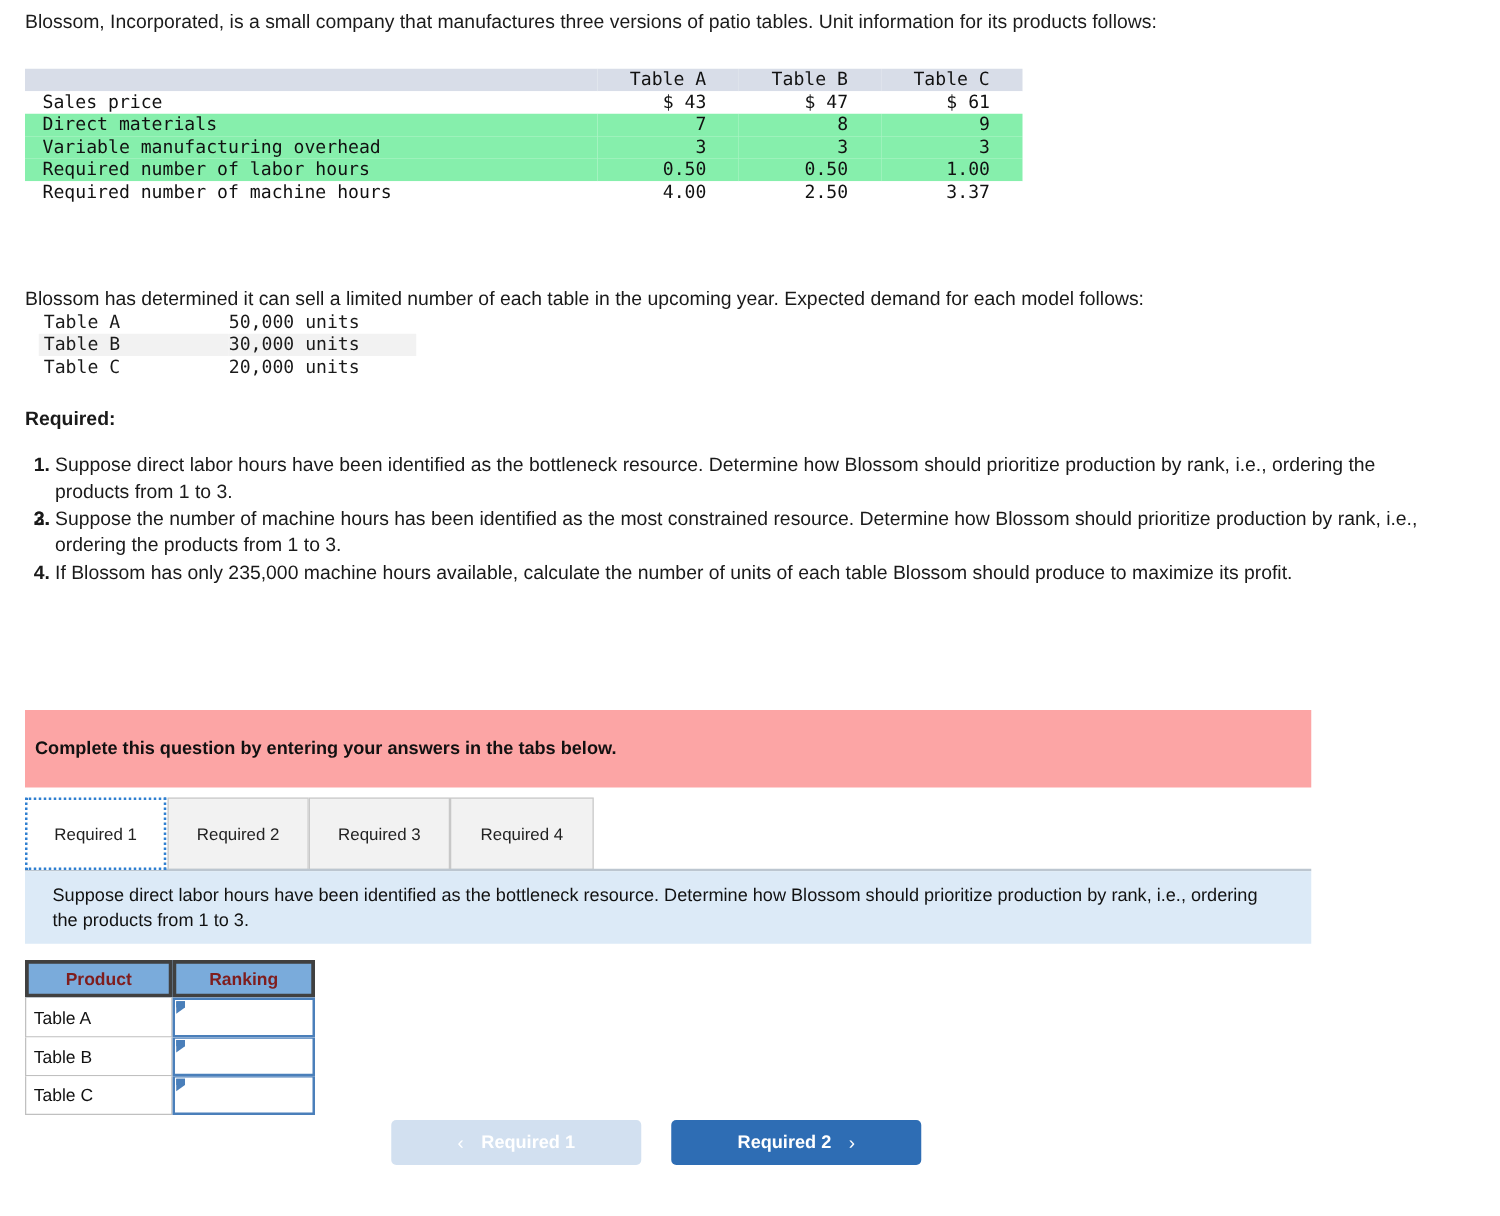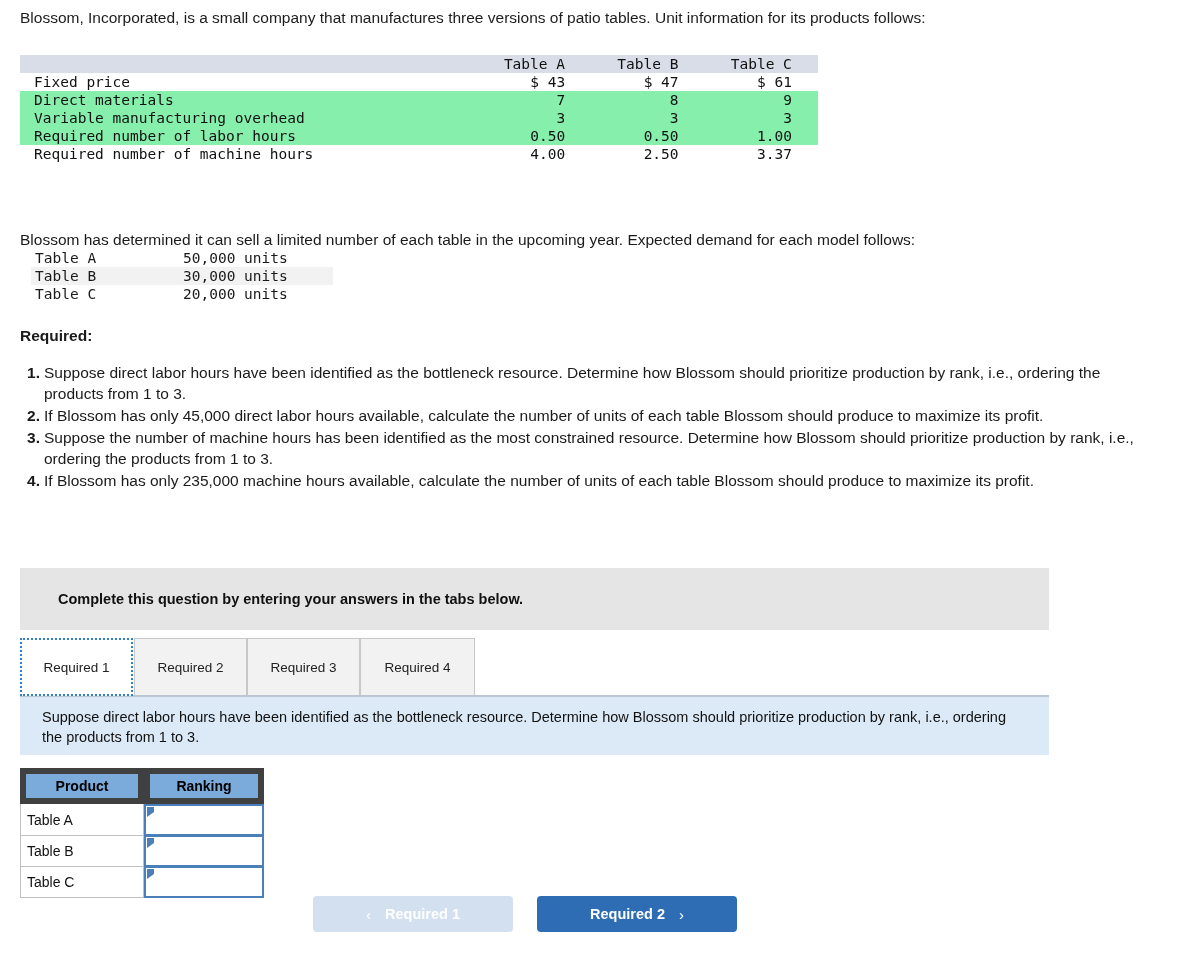--- a/index.html
+++ b/index.html
@@ -122,25 +122,25 @@
     font-weight: bold;
   }
 
   
   .instruction-bar {
     position: absolute;
     left: 20px;
     top: 568px;
     width: 1029px;
     height: 62px;
-    background: #e5e5e5;
+    background: #fca5a5;
     box-sizing: border-box;
     display: flex;
     align-items: center;
-    padding-left: 38px;
+    padding-left: 8px;
   }
   .instruction-bar .txt {
     font-size: 14.5px;
     font-weight: bold;
     color: #111;
   }
 
   
   .tabstrip {
     position: absolute;
@@ -198,25 +198,25 @@
   .answer-table {
     position: absolute;
     left: 20px;
     top: 768px;
     border-collapse: separate;
     border-spacing: 0;
     font-size: 14px;
   }
   .answer-table th {
     background: #7aabdb;
-    color: #000000;
+    color: #7f1d1d;
     font-weight: bold;
     font-size: 14px;
     height: 24px;
-    border: 6px solid #404040;
+    border: 3px solid #404040;
     text-align: center;
     padding: 0 6px;
   }
   .answer-table th.c-product { width: 100px; }
   .answer-table th.c-ranking { width: 96px; }
   .answer-table td.product-cell {
     height: 28px;
     border: 1px solid #c0c0c0;
     border-top: none;
     padding-left: 6px;
@@ -299,21 +299,21 @@
     <thead>
       <tr>
         <th class="lbl"></th>
         <th class="col">Table A</th>
         <th class="col">Table B</th>
         <th class="col">Table C</th>
       </tr>
     </thead>
     <tbody>
       <tr class="odd">
-        <td class="lbl">Fixed price</td>
+        <td class="lbl">Sales price</td>
         <td class="val money">$ 43</td>
         <td class="val money">$ 47</td>
         <td class="val money">$ 61</td>
       </tr>
       <tr class="even">
         <td class="lbl">Direct materials</td>
         <td class="val">7</td>
         <td class="val">8</td>
         <td class="val">9</td>
       </tr>
@@ -359,21 +359,20 @@
 
   <div class="required-head">Required:</div>
 
   <ol class="req-list">
     <li>
       <span class="num">1.</span>
       <span>Suppose direct labor hours have been identified as the bottleneck resource. Determine how Blossom should prioritize production by rank, i.e., ordering the products from 1 to 3.</span>
     </li>
     <li>
       <span class="num">2.</span>
-      <span>If Blossom has only 45,000 direct labor hours available, calculate the number of units of each table Blossom should produce to maximize its profit.</span>
     </li>
     <li>
       <span class="num">3.</span>
       <span>Suppose the number of machine hours has been identified as the most constrained resource. Determine how Blossom should prioritize production by rank, i.e., ordering the products from 1 to 3.</span>
     </li>
     <li>
       <span class="num">4.</span>
       <span>If Blossom has only 235,000 machine hours available, calculate the number of units of each table Blossom should produce to maximize its profit.</span>
     </li>
   </ol>

